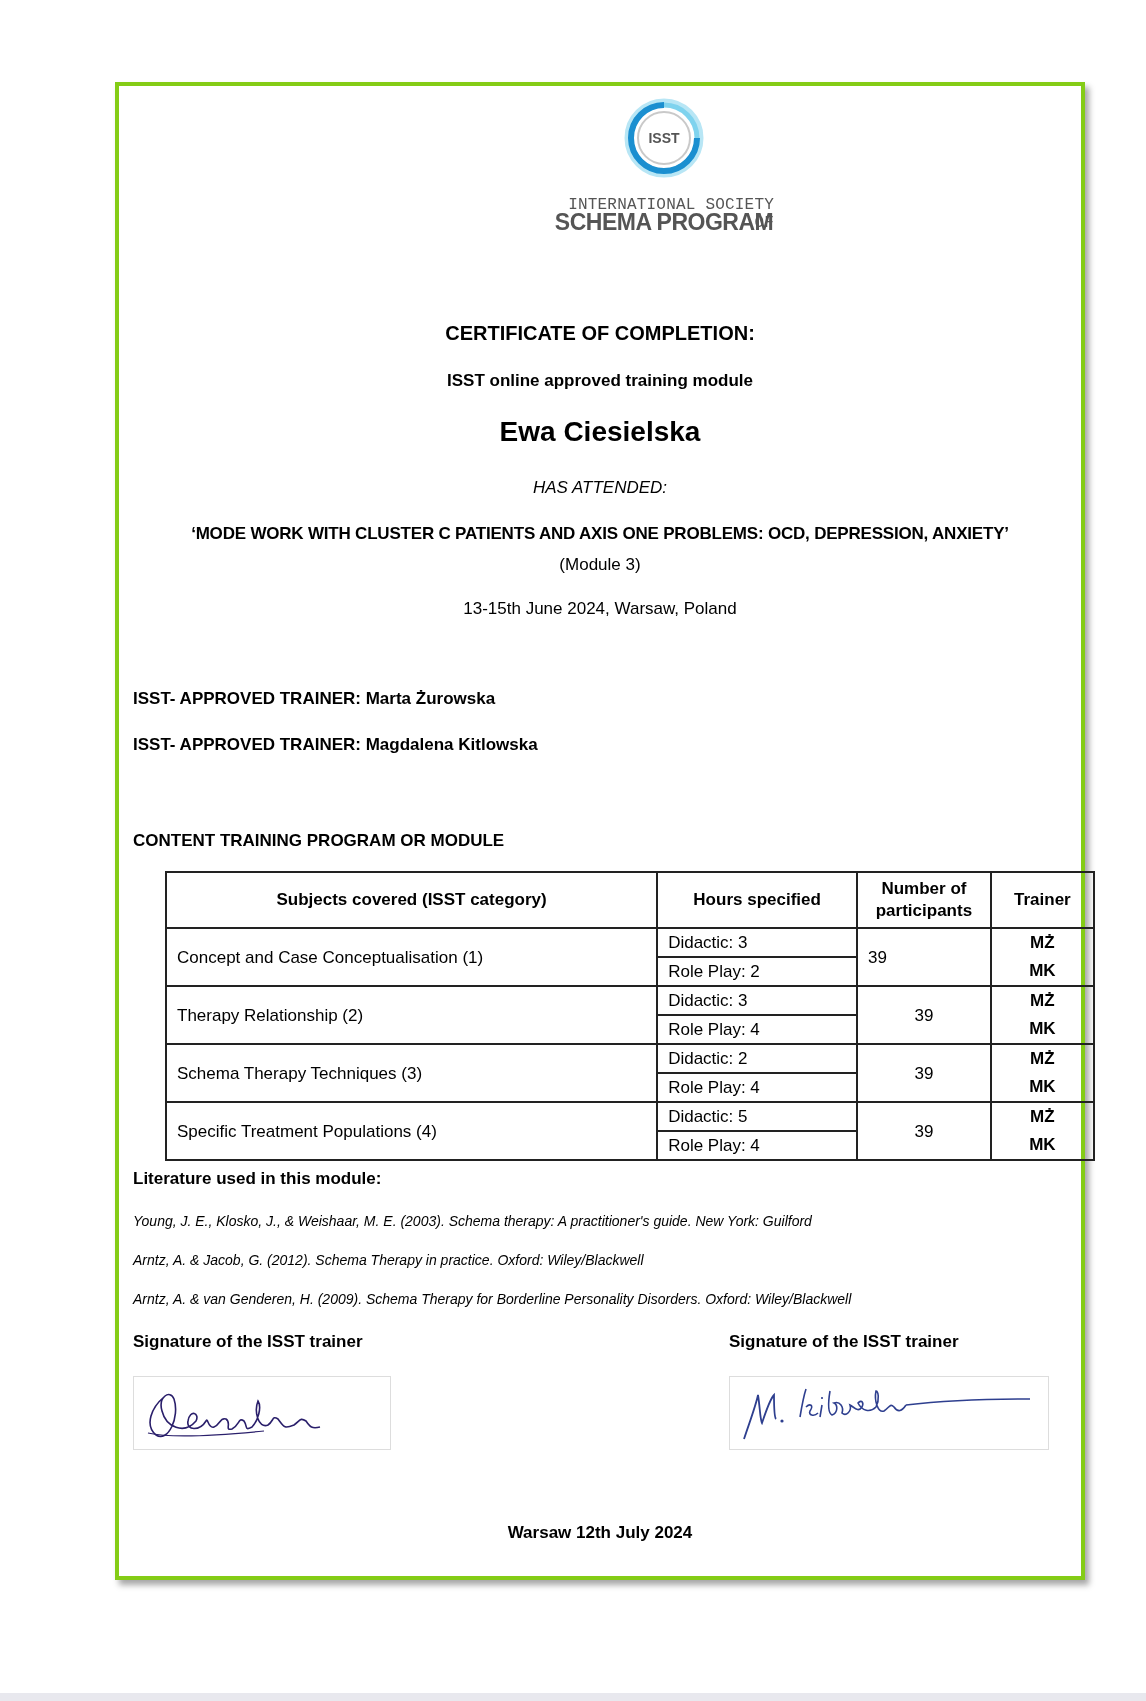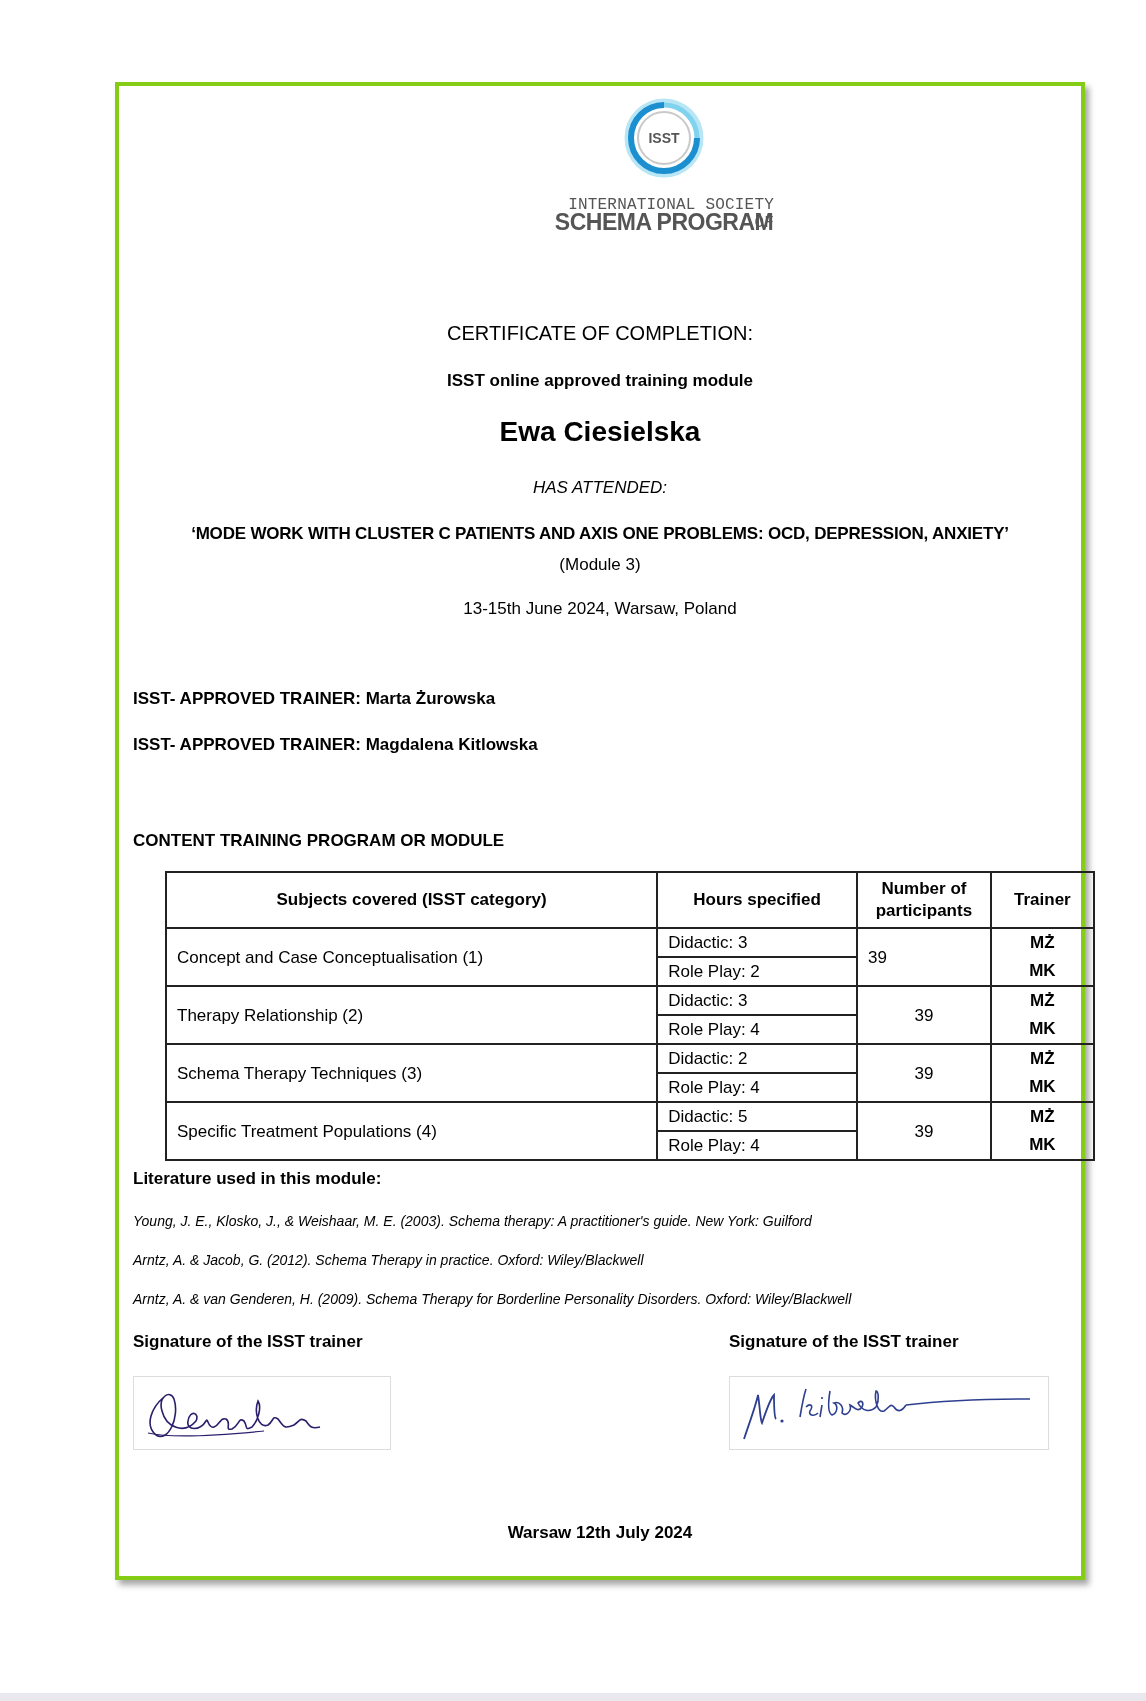--- a/index.html
+++ b/index.html
@@ -11,21 +11,21 @@
     position: absolute; left: 115px; top: 82px; width: 962px; height: 1490px;
     border: 4px solid #84cc16; background: #fff;
     box-shadow: 4px 5px 6px rgba(0,0,0,0.35);
   }
   .abs { position: absolute; }
   .center { left: 0; right: 0; text-align: center; }
   .logo { position: absolute; left: 435px; top: 12px; width: 220px; height: 140px; }
   .logo-ring { position: absolute; left: 70px; top: 0; width: 80px; height: 80px; }
   .logo-sub { position: absolute; left: 0; right: 0; top: 98px; text-align: right; font-size: 16px; color: #555; letter-spacing: 0.2px; font-family: Liberation Mono, monospace; }
   .logo-main { position: absolute; left: 0; right: 0; top: 111px; text-align: center; font-size: 23px; color: #555; font-weight: bold; letter-spacing: -0.5px; }
-  .t-cert { top: 236px; font-size: 20px; font-weight: normal; }
+  .t-cert { top: 236px; font-size: 20px; font-weight: bold; }
   .t-module { top: 285px; font-size: 17px; font-weight: bold; }
   .t-name { top: 330px; font-size: 28px; font-weight: bold; }
   .t-attended { top: 392px; font-size: 17px; font-style: italic; }
   .t-title { top: 438px; font-size: 17px; font-weight: bold; letter-spacing: -0.2px; }
   .t-modnum { top: 469px; font-size: 17px; }
   .t-date { top: 513px; font-size: 17px; }
   .left-text { left: 14px; font-size: 17px; font-weight: bold; }
   .t-trainer1 { top: 603px; }
   .t-trainer2 { top: 649px; }
   .t-content { top: 745px; }

